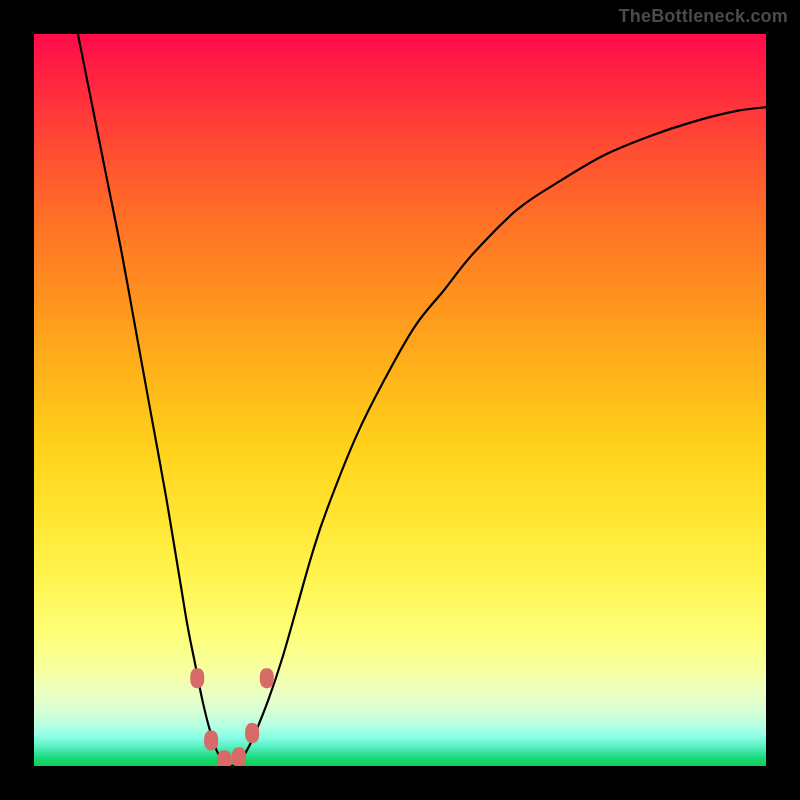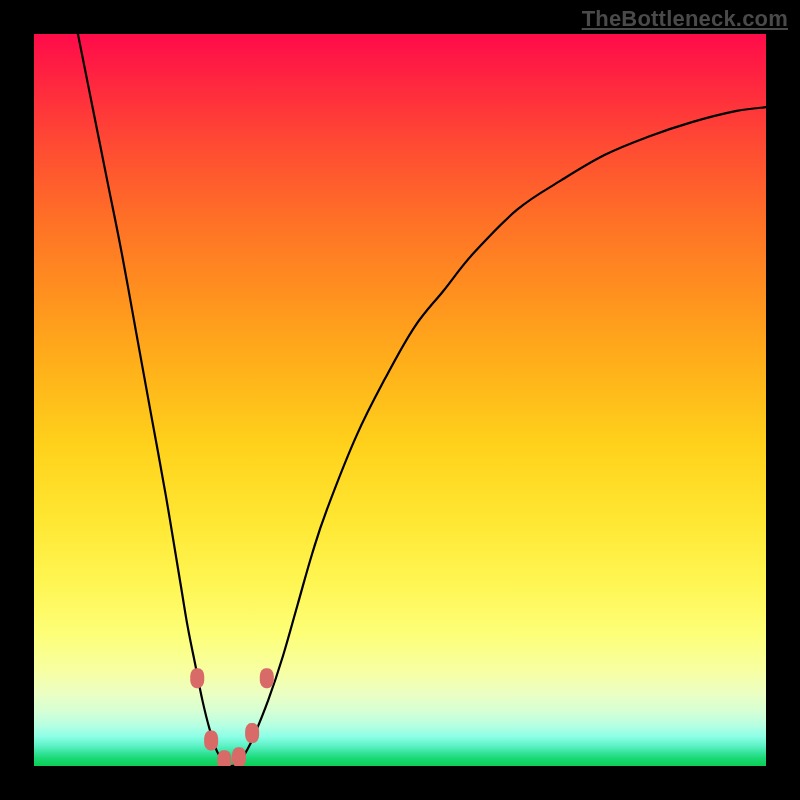--- a/index.html
+++ b/index.html
@@ -17,25 +17,24 @@
     left: 0;
     width: 800px;
     height: 800px;
     background: #000;
   }
   .watermark {
     position: absolute;
     top: 6px;
     right: 12px;
     color: #4a4a4a;
-    font-size: 22px;
+    font-size: 18px;
     font-weight: 600;
     letter-spacing: 0.2px;
     user-select: none;
-    text-decoration: underline;
   }
   .plot-area {
     position: absolute;
     left: 34px;
     top: 34px;
     width: 732px;
     height: 732px;
     overflow: hidden;
   }
   .gradient {

